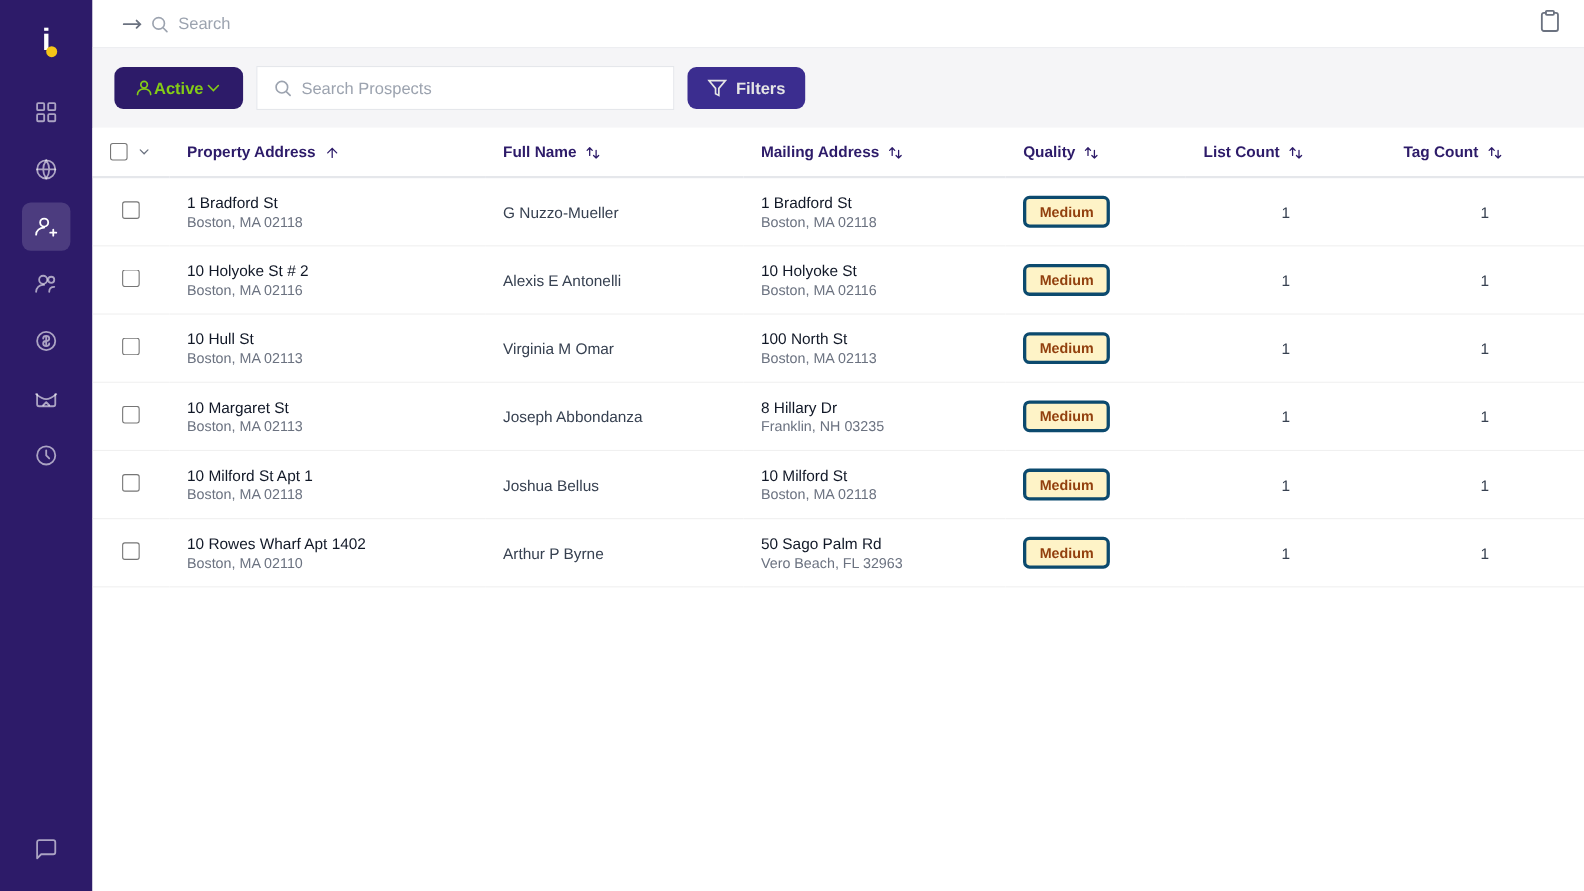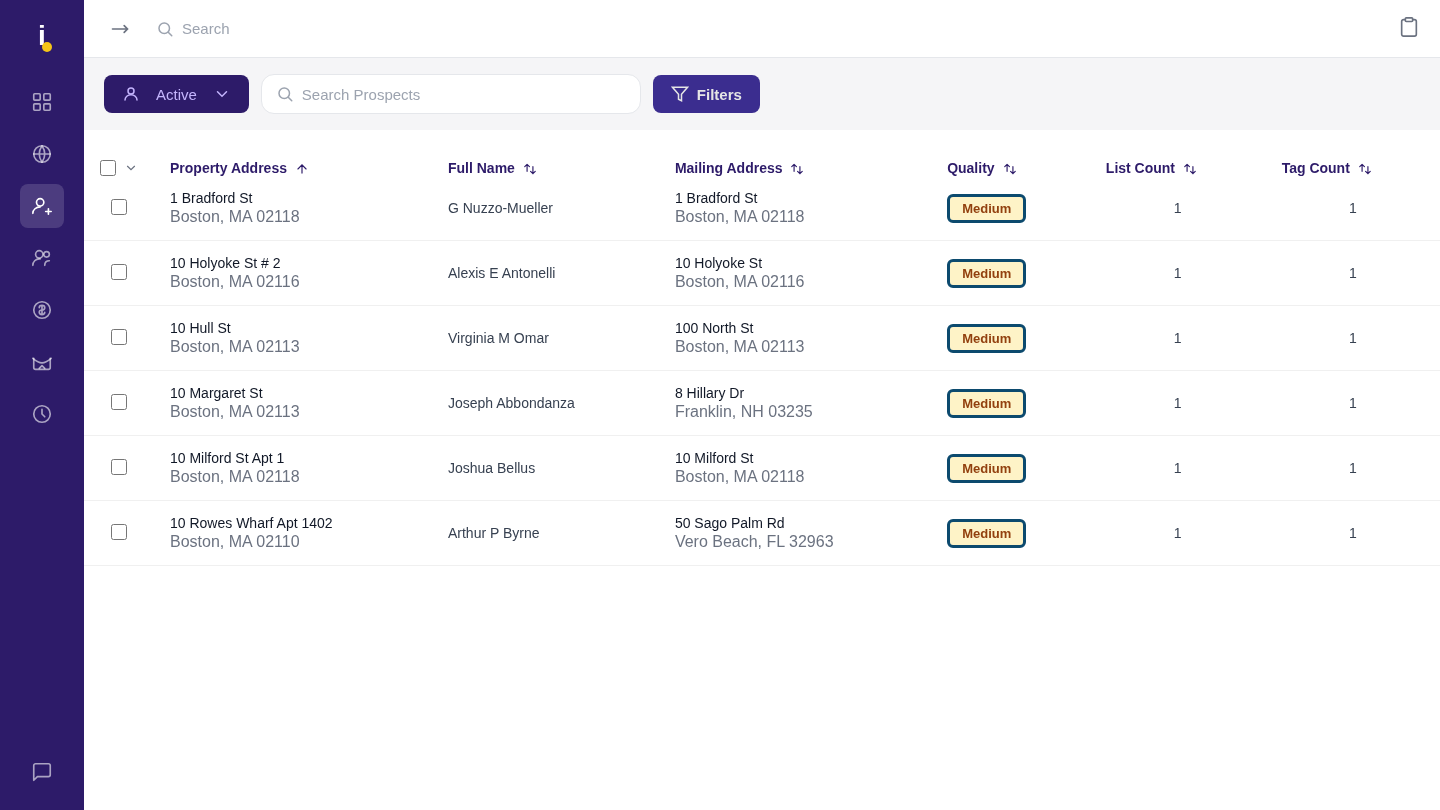--- a/index.html
+++ b/index.html
@@ -57,27 +57,27 @@
     
     .main {
       flex: 1;
       display: flex;
       flex-direction: column;
       overflow: hidden;
     }
 
     
     .topbar {
-      height: 58px;
+      height: 44px;
       background: white;
       border-bottom: 1px solid #e5e7eb;
       display: flex;
       align-items: center;
       padding: 0 20px;
-      gap: 20px;
+      gap: 0;
     }
     .collapse-btn {
       width: 32px; height: 32px;
       display: flex; align-items: center; justify-content: center;
       cursor: pointer; color: #6b7280; border-radius: 6px;
     }
     .collapse-btn svg { width: 20px; height: 20px; fill: none; stroke: currentColor; stroke-width: 2; stroke-linecap: round; }
     .search-area {
       display: flex; align-items: center; gap: 8px; flex: 1;
       color: #9ca3af; font-size: 15px;
@@ -97,31 +97,31 @@
 
     
     .toolbar {
       padding: 16px 20px;
       display: flex;
       align-items: center;
       gap: 12px;
       background: #f5f5f7;
     }
     .btn-active {
-      display: flex; align-items: center; gap: 16px;
-      background: #2d1b69; color: #c4b5fd;
+      display: flex; align-items: center; gap: 0;
+      background: #2d1b69; color: #84cc16;
       border: none; border-radius: 8px;
-      padding: 10px 18px; font-size: 15px; font-weight: 400;
+      padding: 10px 18px; font-size: 15px; font-weight: 700;
       cursor: pointer;
     }
     .btn-active svg { width: 18px; height: 18px; fill: none; stroke: currentColor; stroke-width: 2; stroke-linecap: round; }
     .search-prospects {
       flex: 1; max-width: 380px;
       display: flex; align-items: center; gap: 8px;
-      background: white; border: 1px solid #e5e7eb; border-radius: 13px;
+      background: white; border: 1px solid #e5e7eb; border-radius: 0;
       padding: 10px 14px; color: #9ca3af; font-size: 15px;
     }
     .search-prospects svg { width: 18px; height: 18px; fill: none; stroke: currentColor; stroke-width: 2; stroke-linecap: round; }
     .btn-filters {
       display: flex; align-items: center; gap: 8px;
       background: #3b2d8f; color: #e5e5e5;
       border: none; border-radius: 8px;
       padding: 10px 18px; font-size: 15px; font-weight: 600;
       cursor: pointer;
     }
@@ -129,42 +129,42 @@
 
     
     .table-container {
       flex: 1; overflow: auto;
       background: white;
       margin: 0 0 0 0;
     }
     table {
       width: 100%; border-collapse: collapse;
     }
-    thead { position: sticky; top: 16px; background: white; z-index: 10; }
+    thead { position: sticky; top: 0; background: white; z-index: 10; }
     th {
       padding: 14px 16px;
       text-align: left;
       font-size: 14px;
       font-weight: 700;
       color: #2d1b69;
       border-bottom: 2px solid #e5e7eb;
       white-space: nowrap;
     }
     th.center { text-align: left; }
     th svg { width: 14px; height: 14px; display: inline; vertical-align: middle; margin-left: 4px; fill: none; stroke: currentColor; stroke-width: 2; stroke-linecap: round; }
     td {
       padding: 14px 16px;
       font-size: 14px;
       color: #374151;
       border-bottom: 1px solid #f0f0f0;
       vertical-align: middle;
     }
     td.center { text-align: center; }
     .cell-address-line1 { font-weight: 500; color: #111827; }
-    .cell-address-line2 { color: #6b7280; font-size: 16px; margin-top: 2px; }
+    .cell-address-line2 { color: #6b7280; font-size: 13px; margin-top: 2px; }
     .checkbox-cell { width: 50px; text-align: center; }
     .check-header { display: flex; align-items: center; gap: 4px; }
     input[type="checkbox"] {
       width: 16px; height: 16px; cursor: pointer; accent-color: #2d1b69;
     }
     .chevron-down { width: 14px; height: 14px; fill: none; stroke: #6b7280; stroke-width: 2; stroke-linecap: round; cursor: pointer; }
     .badge-medium {
       display: inline-block;
       background: #fef3c7;
       color: #92400e;

